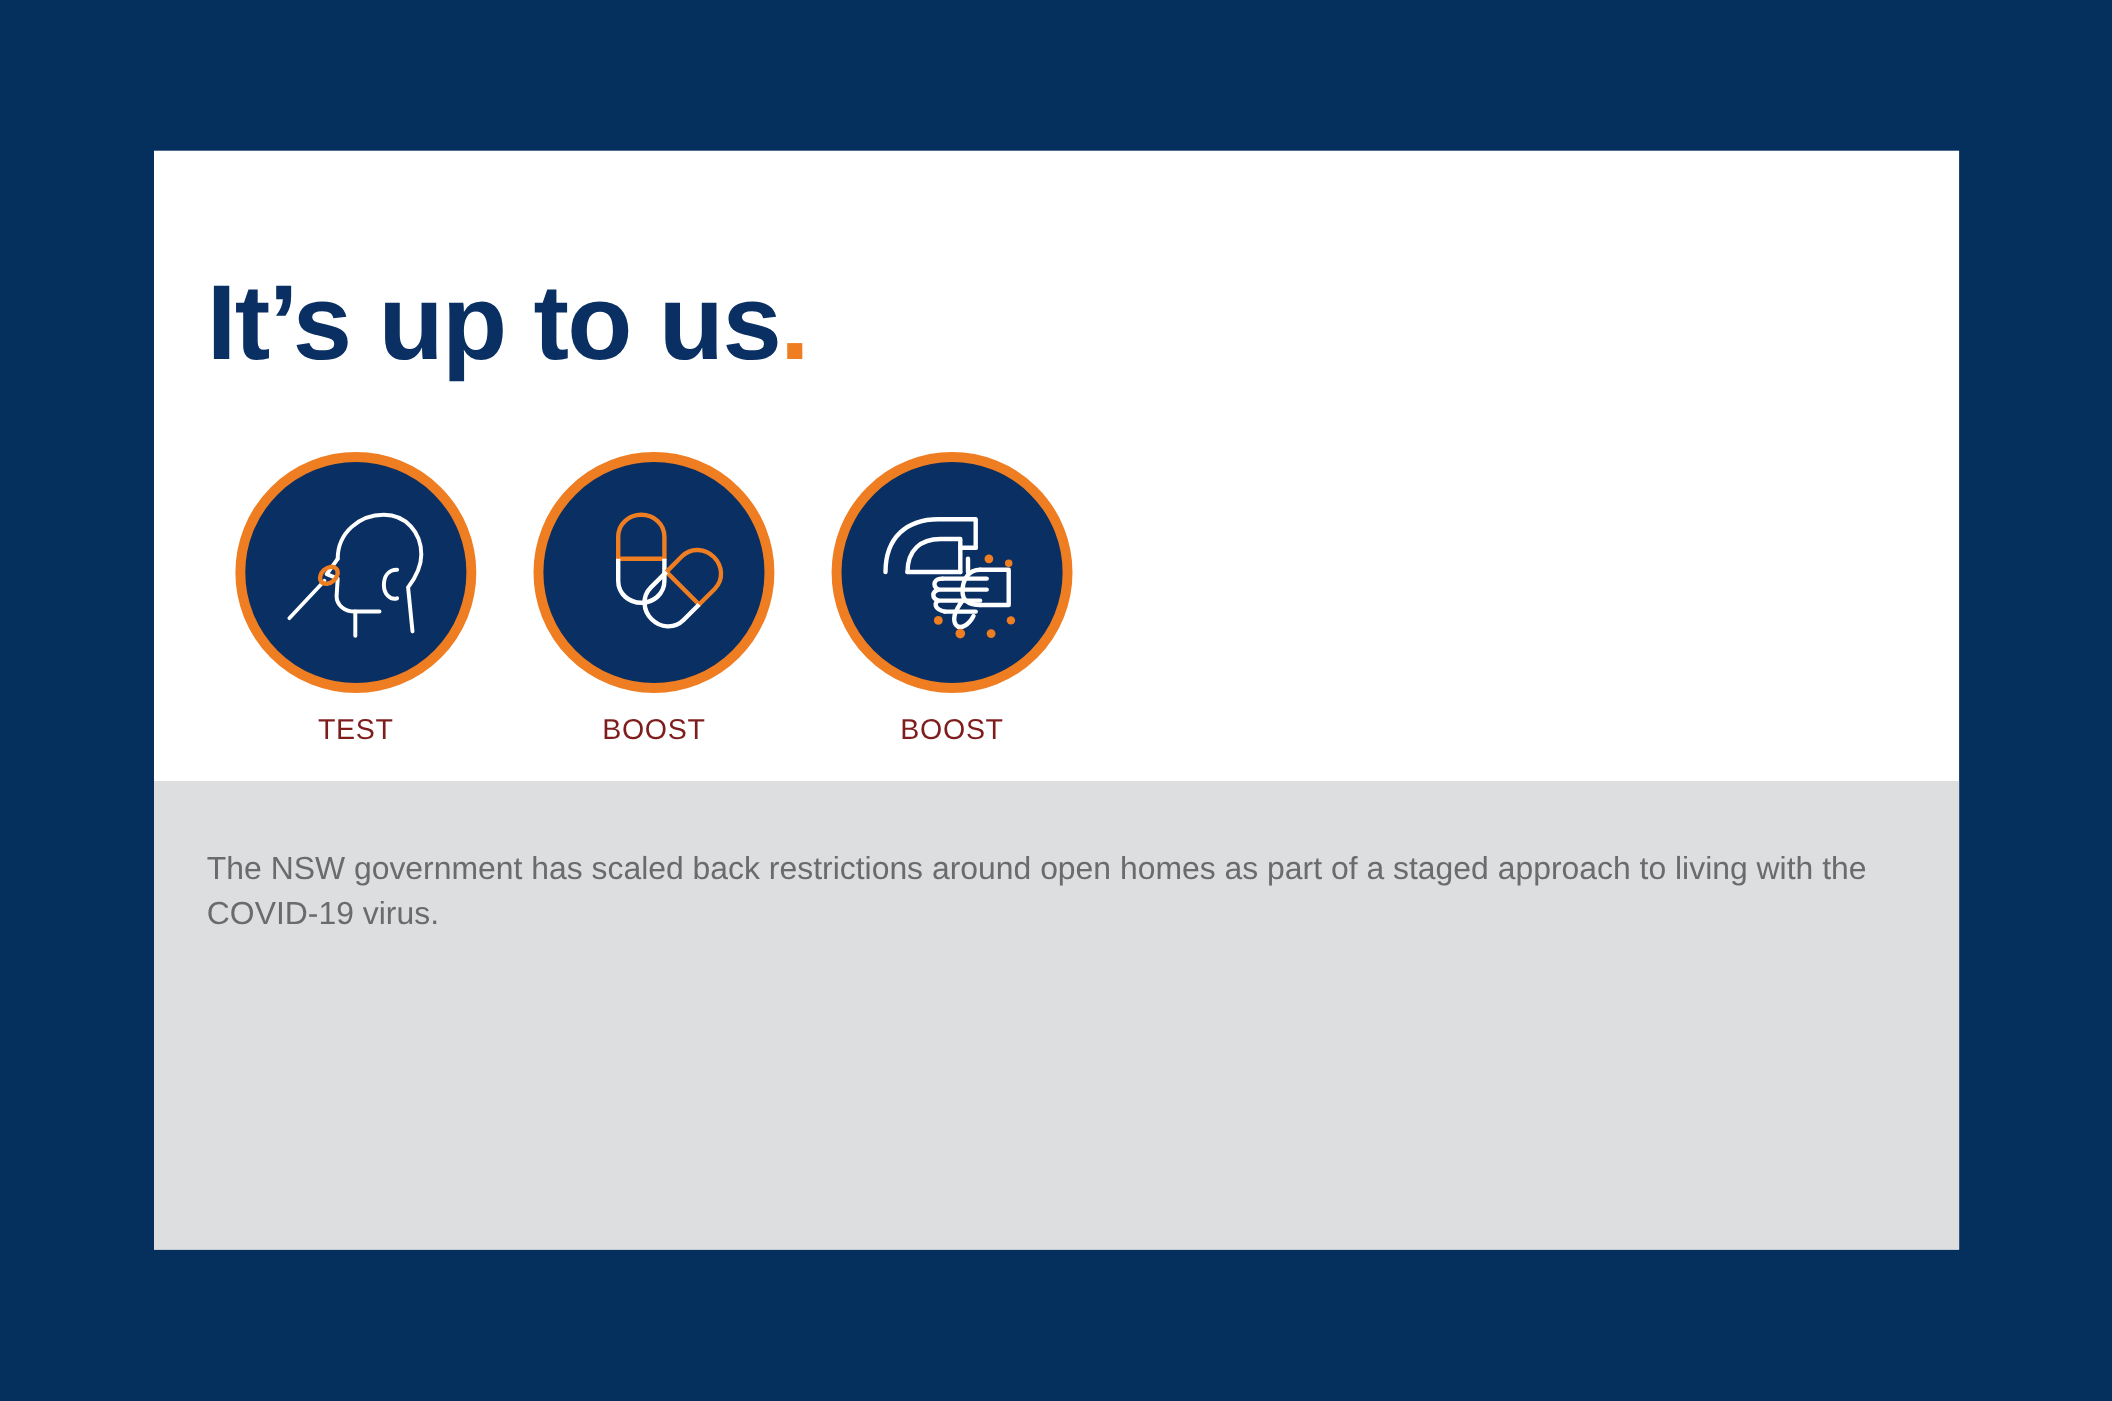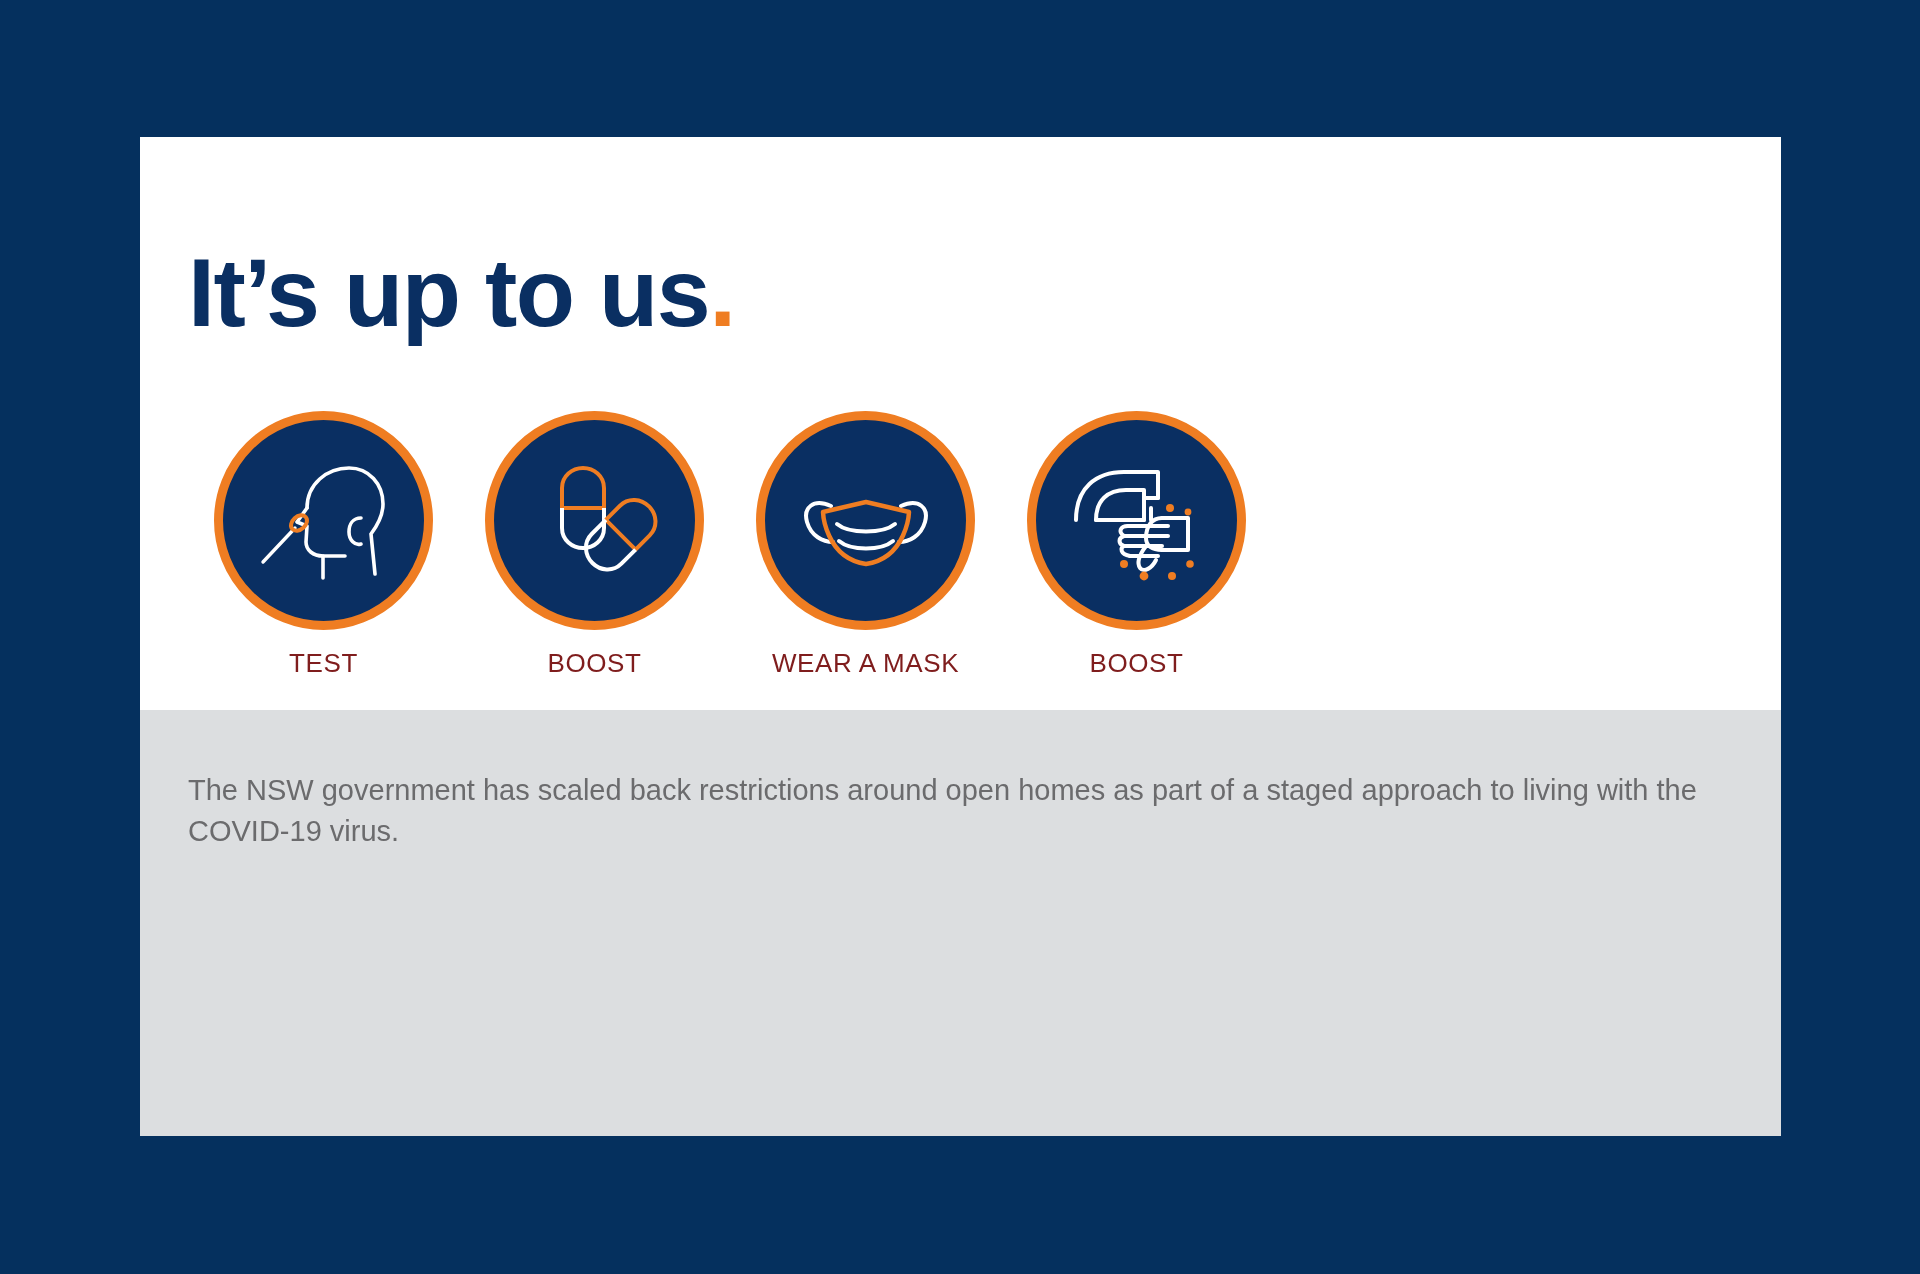--- a/index.html
+++ b/index.html
@@ -152,38 +152,20 @@
               <g transform="rotate(45 100 88)">
                 <path d="M80 88 L80 68 C80 56, 90 48, 101 48 C112 48, 122 56, 122 68 L122 88 Z" stroke="#ef7d22" stroke-width="4" fill="none" stroke-linejoin="round"></path>
                 <path d="M80 88 L80 108 C80 120, 90 128, 101 128 C112 128, 122 120, 122 108 L122 88" stroke="#ffffff" stroke-width="4" fill="none" stroke-linejoin="round"></path>
               </g>
             </svg>
           </span>
         </div>
         <div class="icon-label">BOOST</div>
       </div>
 
-      <div class="icon-cell">
-        <div class="icon-circle">
-          <span>
-            <svg width="150" height="150" viewBox="0 0 150 150" fill="none">
-
-              <path d="M40 60 C22 52, 12 62, 16 76 C20 90, 32 96, 42 96" stroke="#ffffff" stroke-width="4" stroke-linecap="round" fill="none"></path>
-
-              <path d="M110 60 C128 52, 138 62, 134 76 C130 90, 118 96, 108 96" stroke="#ffffff" stroke-width="4" stroke-linecap="round" fill="none"></path>
-
-              <path d="M32 66 L75 56 L118 66 C118 66, 116 112, 75 118 C34 112, 32 66, 32 66 Z" stroke="#ef7d22" stroke-width="4.5" fill="none" stroke-linejoin="round"></path>
-
-              <path d="M46 78 C58 88, 92 88, 104 78" stroke="#ffffff" stroke-width="4" stroke-linecap="round" fill="none"></path>
-              <path d="M48 95 C60 105, 90 105, 102 95" stroke="#ffffff" stroke-width="4" stroke-linecap="round" fill="none"></path>
-            </svg>
-          </span>
-        </div>
-        <div class="icon-label">WEAR A MASK</div>
-      </div>
 
 
       <div class="icon-cell">
         <div class="icon-circle">
           <span>
             <svg width="150" height="150" viewBox="0 0 150 150" fill="none">
               <g stroke="#ffffff" stroke-width="4" fill="none" stroke-linecap="round" stroke-linejoin="round">
 
                 <path d="M14 74 C14 42, 34 26, 62 26 L96 26 L96 52"></path>
 

